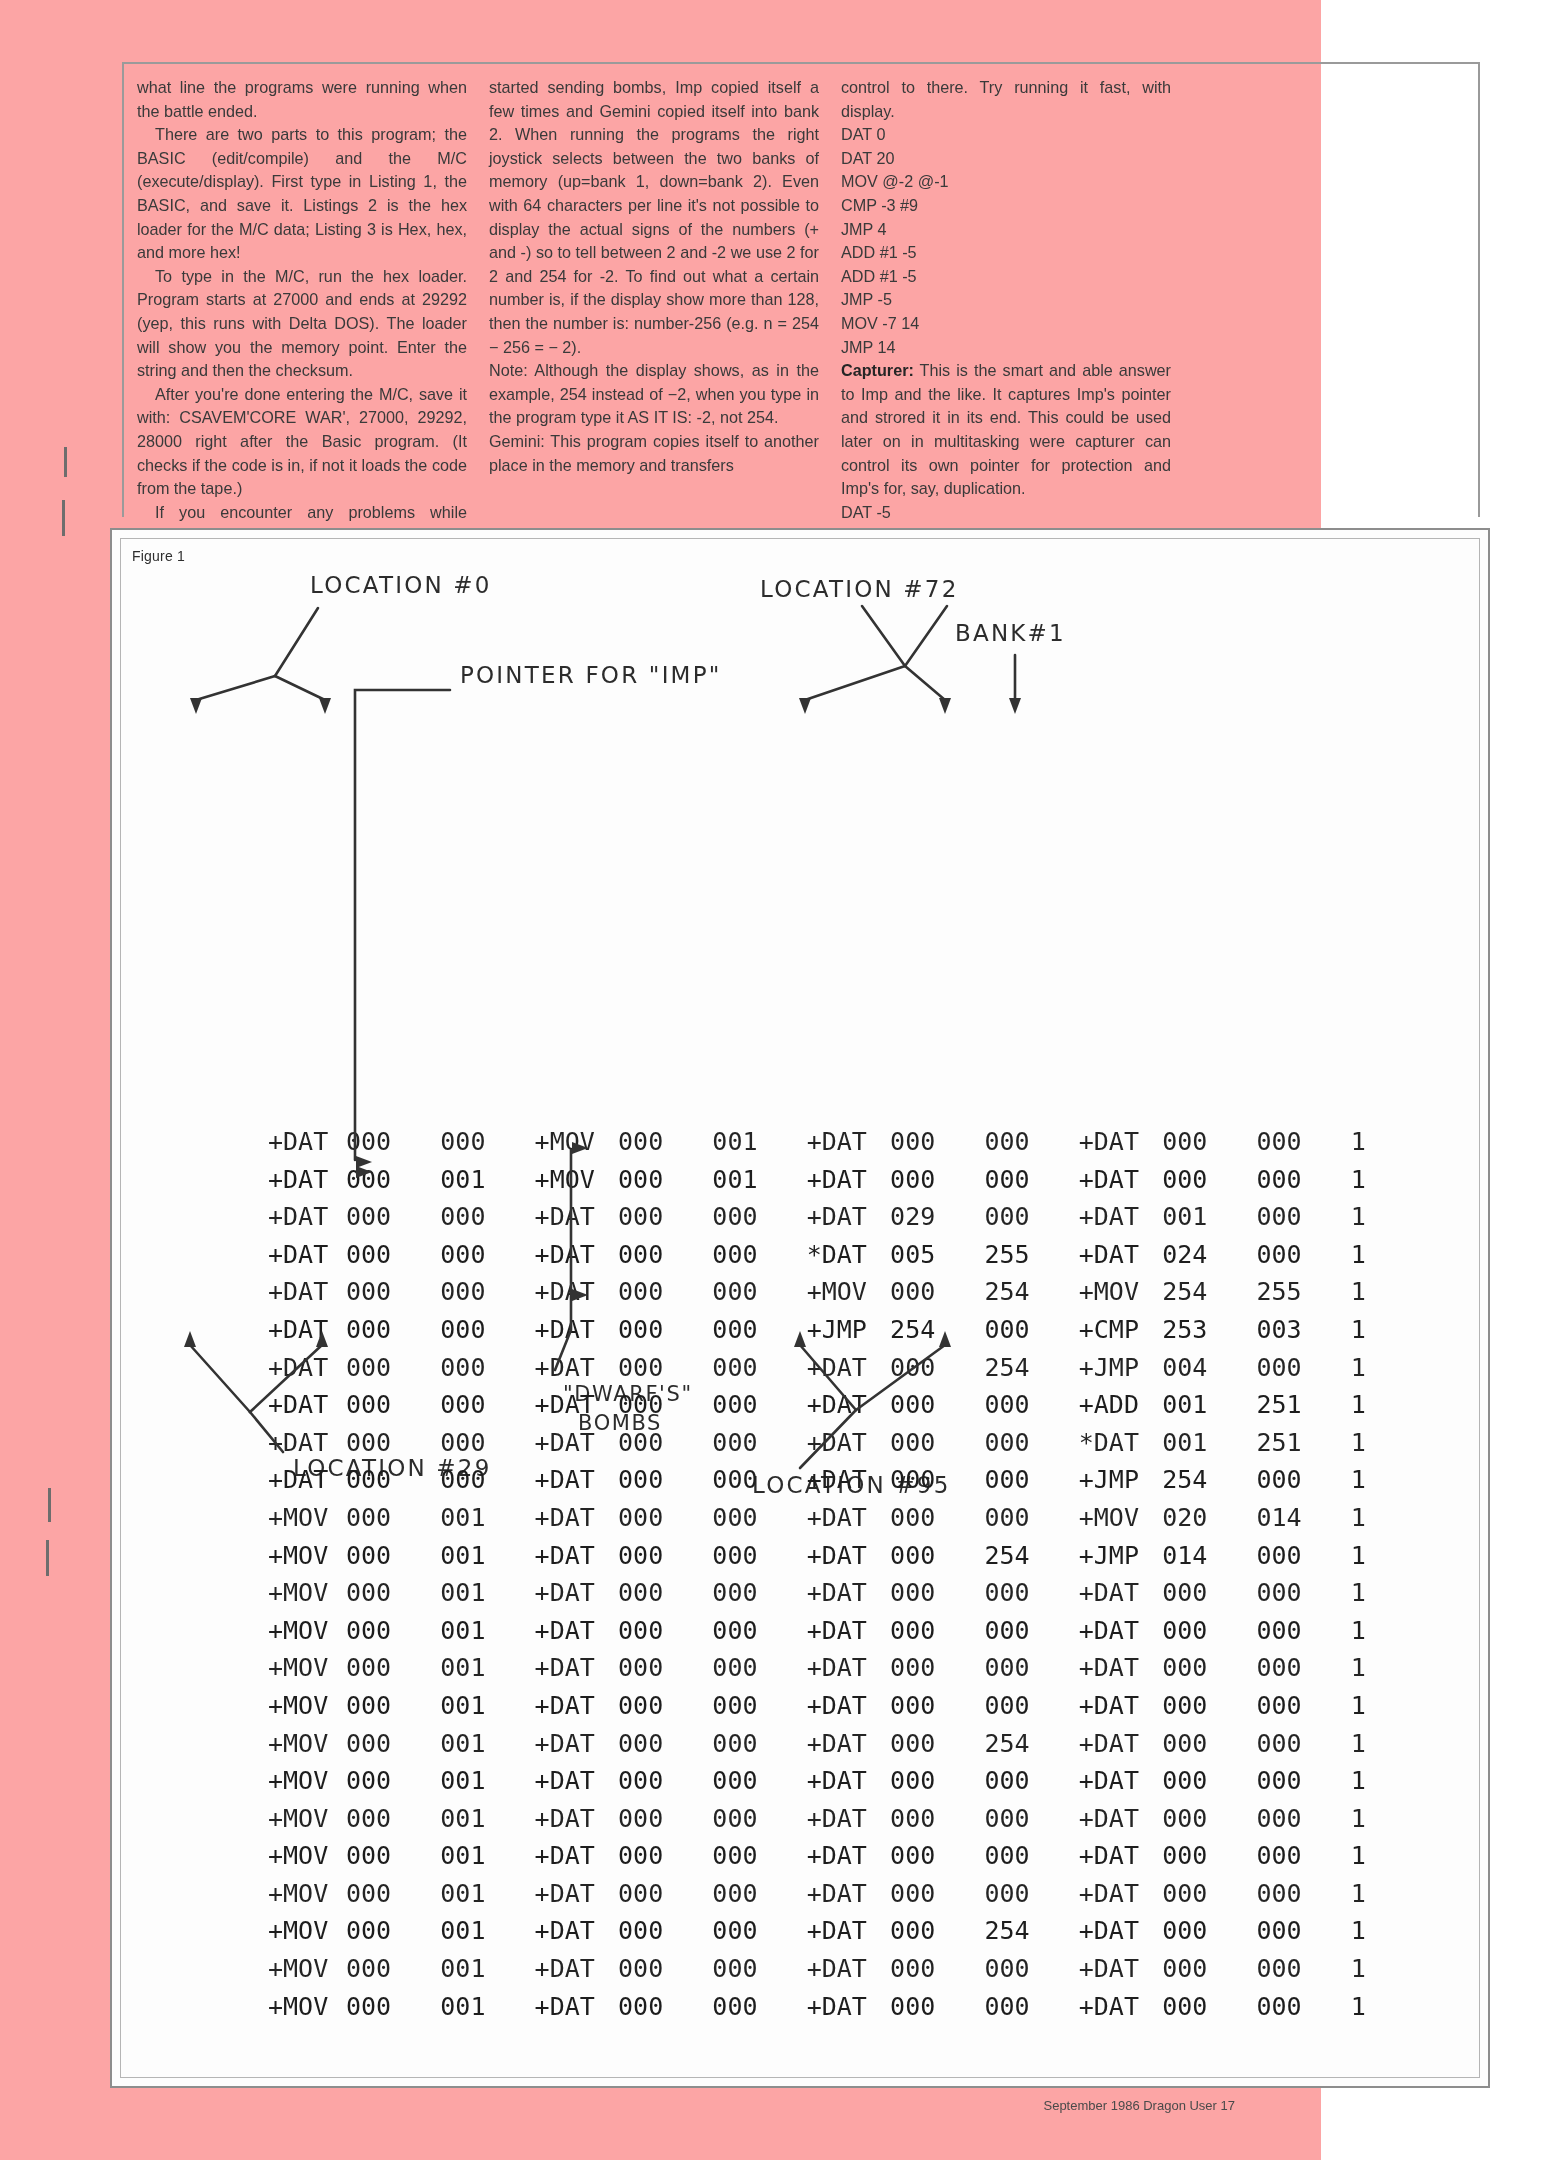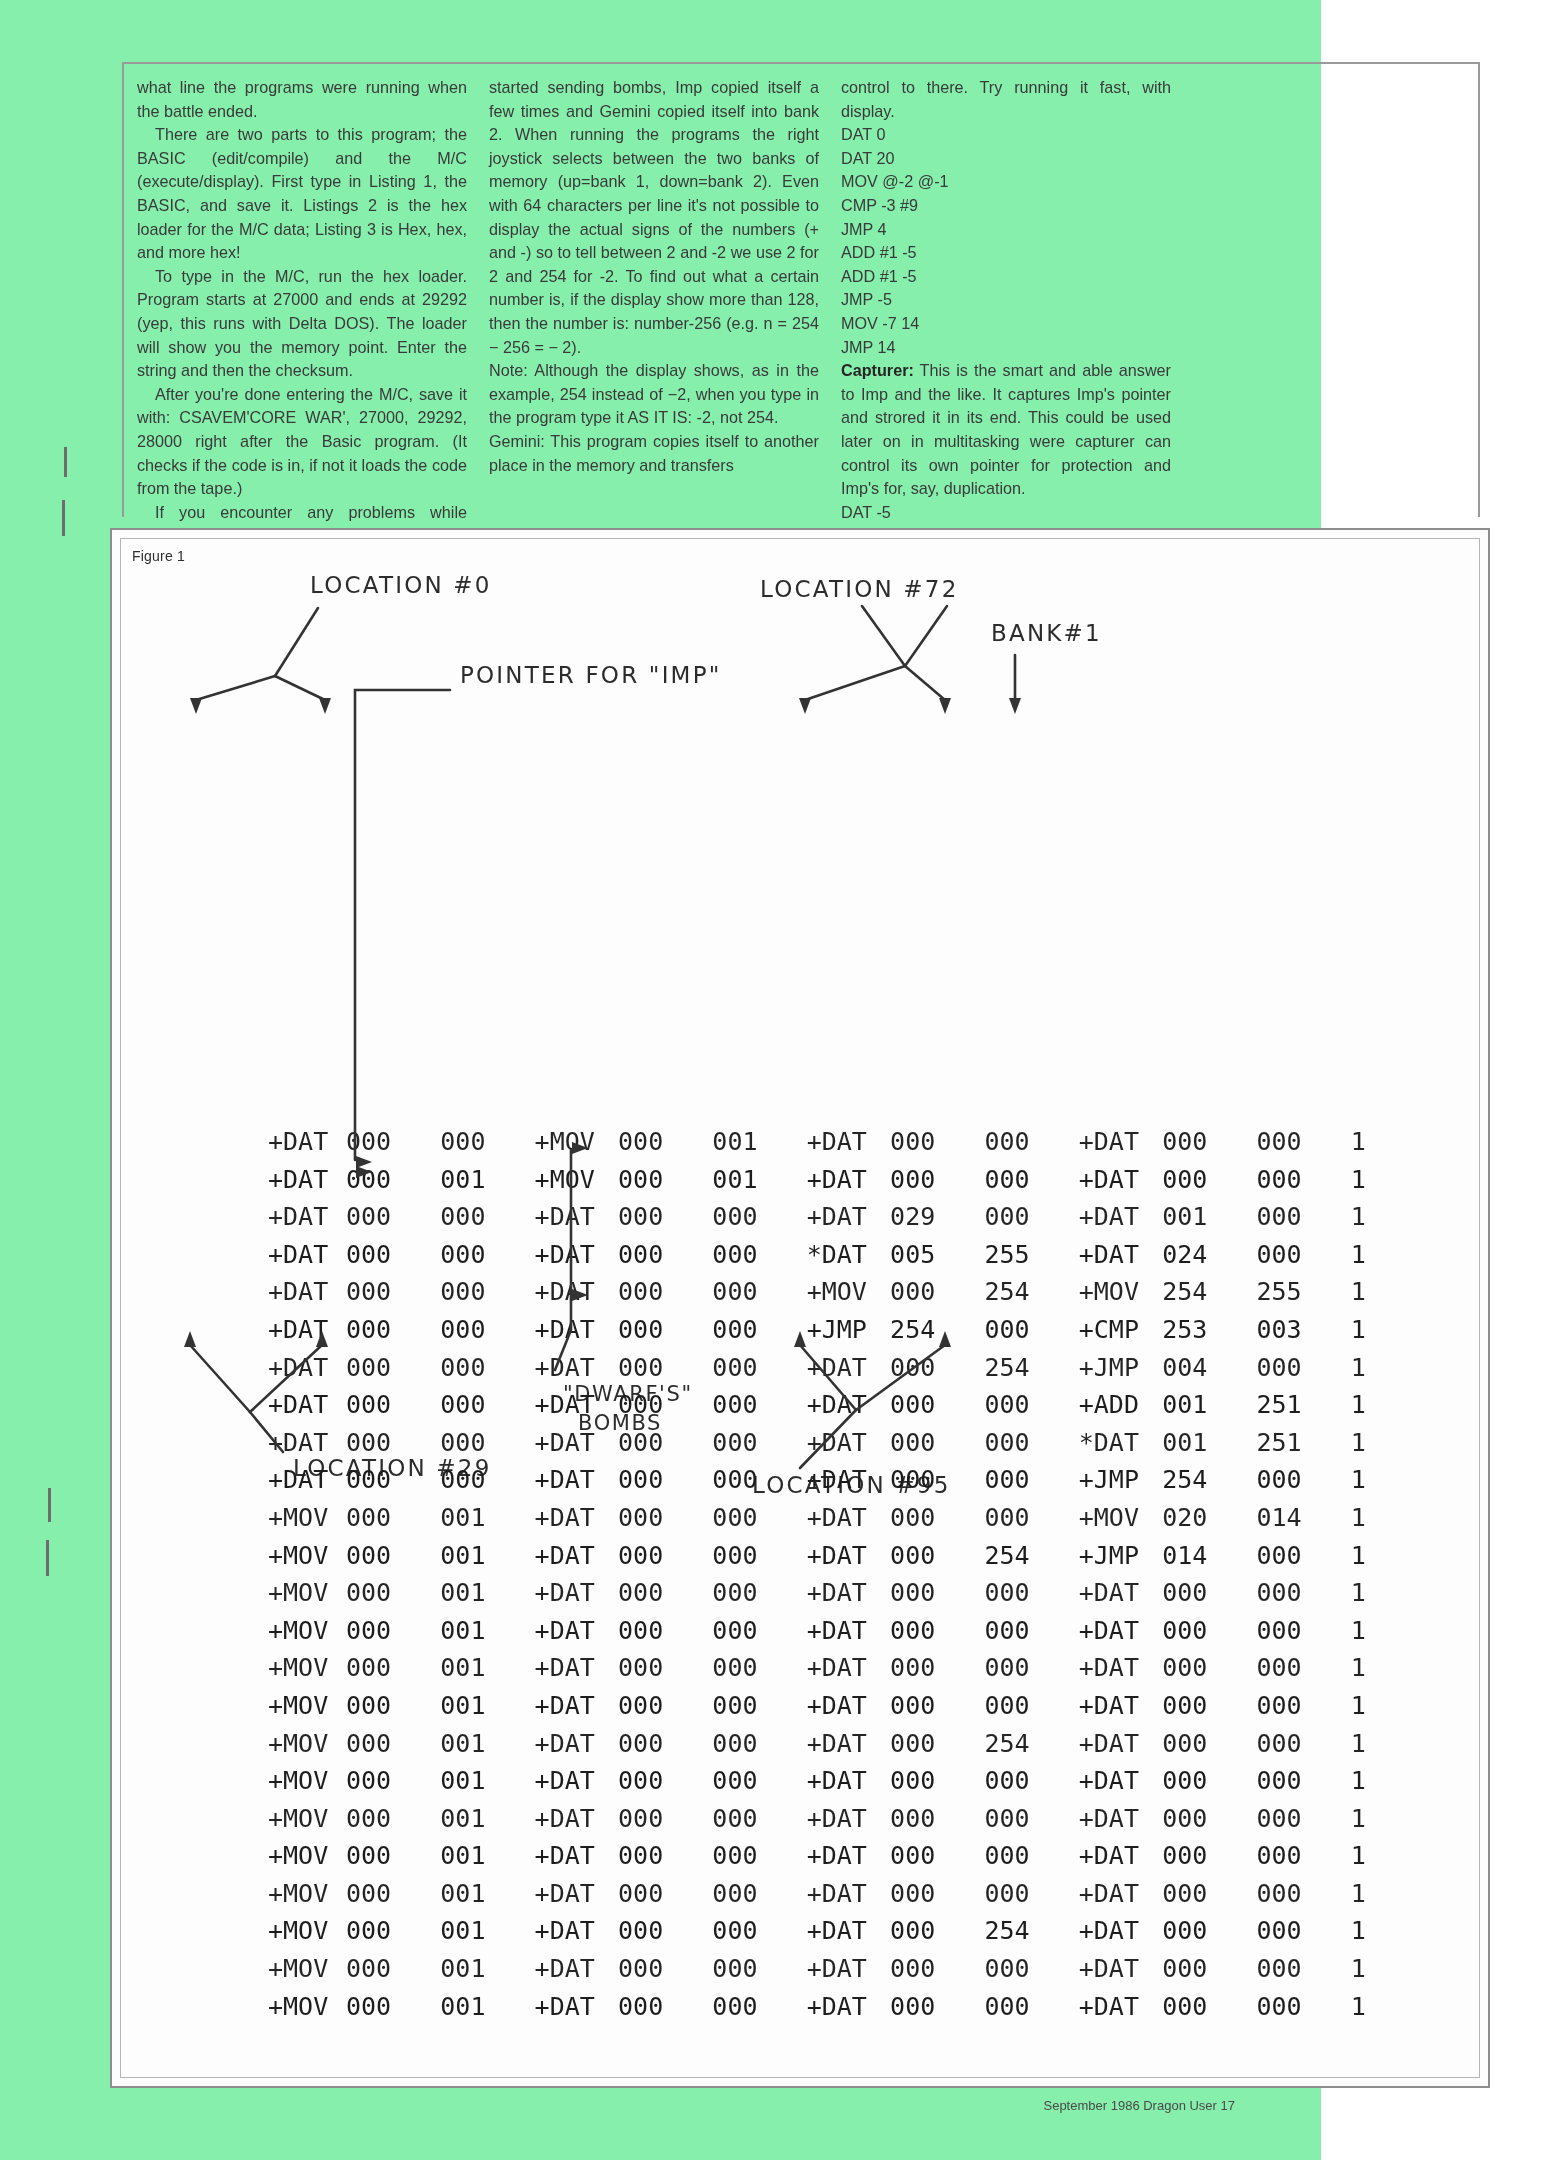--- a/index.html
+++ b/index.html
@@ -14,21 +14,21 @@
     font-family: "Liberation Sans", sans-serif;
     color: #2a2a2a;
     overflow: hidden;
   }
 
   
   #page {
     position: absolute;
     left: 0; top: 0;
     width: 1321px; height: 2160px;
-    background: #86efac;
+    background: #fca5a5;
   }
 
   
   .text-frame {
     position: absolute;
     left: 122px;
     top: 62px;
     width: 1358px;
     height: 455px;
     border-left: 2px solid #9a9a9a;
@@ -203,21 +203,21 @@
 
   </div>
 
   <div class="figure-box">
     <div class="figure-box-inner"></div>
   </div>
   <div class="figure-label">Figure 1</div>
 
   <div class="hand" style="left:310px;  top:572px;">LOCATION #0</div>
   <div class="hand" style="left:760px;  top:576px;">LOCATION #72</div>
-  <div class="hand" style="left:955px;  top:620px;margin-left:36px;">BANK#1</div>
+  <div class="hand" style="left:955px;  top:620px;">BANK#1</div>
   <div class="hand" style="left:460px;  top:662px;">POINTER FOR "IMP"</div>
   <div class="hand" style="left:293px;  top:1455px;">LOCATION #29</div>
   <div class="hand" style="left:752px;  top:1472px;">LOCATION #95</div>
   <div class="hand small" style="left:563px; top:1382px;">"DWARF'S"</div>
   <div class="hand small" style="left:578px; top:1411px;">BOMBS</div>
 
   <div class="dump" id="dump"><div class="row"><span class="cell w-op">+DAT</span><span class="cell w-num">000</span><span class="cell w-num">000</span><span class="cell w-op2">+MOV</span><span class="cell w-num">000</span><span class="cell w-num">001</span><span class="cell w-op2">+DAT</span><span class="cell w-num">000</span><span class="cell w-num">000</span><span class="cell w-op2">+DAT</span><span class="cell w-num">000</span><span class="cell w-num">000</span><span class="cell w-bank">1</span></div><div class="row"><span class="cell w-op">+DAT</span><span class="cell w-num">000</span><span class="cell w-num">001</span><span class="cell w-op2">+MOV</span><span class="cell w-num">000</span><span class="cell w-num">001</span><span class="cell w-op2">+DAT</span><span class="cell w-num">000</span><span class="cell w-num">000</span><span class="cell w-op2">+DAT</span><span class="cell w-num">000</span><span class="cell w-num">000</span><span class="cell w-bank">1</span></div><div class="row"><span class="cell w-op">+DAT</span><span class="cell w-num">000</span><span class="cell w-num">000</span><span class="cell w-op2">+DAT</span><span class="cell w-num">000</span><span class="cell w-num">000</span><span class="cell w-op2">+DAT</span><span class="cell w-num">029</span><span class="cell w-num">000</span><span class="cell w-op2">+DAT</span><span class="cell w-num">001</span><span class="cell w-num">000</span><span class="cell w-bank">1</span></div><div class="row"><span class="cell w-op">+DAT</span><span class="cell w-num">000</span><span class="cell w-num">000</span><span class="cell w-op2">+DAT</span><span class="cell w-num">000</span><span class="cell w-num">000</span><span class="cell w-op2">*DAT</span><span class="cell w-num">005</span><span class="cell w-num">255</span><span class="cell w-op2">+DAT</span><span class="cell w-num">024</span><span class="cell w-num">000</span><span class="cell w-bank">1</span></div><div class="row"><span class="cell w-op">+DAT</span><span class="cell w-num">000</span><span class="cell w-num">000</span><span class="cell w-op2">+DAT</span><span class="cell w-num">000</span><span class="cell w-num">000</span><span class="cell w-op2">+MOV</span><span class="cell w-num">000</span><span class="cell w-num">254</span><span class="cell w-op2">+MOV</span><span class="cell w-num">254</span><span class="cell w-num">255</span><span class="cell w-bank">1</span></div><div class="row"><span class="cell w-op">+DAT</span><span class="cell w-num">000</span><span class="cell w-num">000</span><span class="cell w-op2">+DAT</span><span class="cell w-num">000</span><span class="cell w-num">000</span><span class="cell w-op2">+JMP</span><span class="cell w-num">254</span><span class="cell w-num">000</span><span class="cell w-op2">+CMP</span><span class="cell w-num">253</span><span class="cell w-num">003</span><span class="cell w-bank">1</span></div><div class="row"><span class="cell w-op">+DAT</span><span class="cell w-num">000</span><span class="cell w-num">000</span><span class="cell w-op2">+DAT</span><span class="cell w-num">000</span><span class="cell w-num">000</span><span class="cell w-op2">+DAT</span><span class="cell w-num">000</span><span class="cell w-num">254</span><span class="cell w-op2">+JMP</span><span class="cell w-num">004</span><span class="cell w-num">000</span><span class="cell w-bank">1</span></div><div class="row"><span class="cell w-op">+DAT</span><span class="cell w-num">000</span><span class="cell w-num">000</span><span class="cell w-op2">+DAT</span><span class="cell w-num">000</span><span class="cell w-num">000</span><span class="cell w-op2">+DAT</span><span class="cell w-num">000</span><span class="cell w-num">000</span><span class="cell w-op2">+ADD</span><span class="cell w-num">001</span><span class="cell w-num">251</span><span class="cell w-bank">1</span></div><div class="row"><span class="cell w-op">+DAT</span><span class="cell w-num">000</span><span class="cell w-num">000</span><span class="cell w-op2">+DAT</span><span class="cell w-num">000</span><span class="cell w-num">000</span><span class="cell w-op2">+DAT</span><span class="cell w-num">000</span><span class="cell w-num">000</span><span class="cell w-op2">*DAT</span><span class="cell w-num">001</span><span class="cell w-num">251</span><span class="cell w-bank">1</span></div><div class="row"><span class="cell w-op">+DAT</span><span class="cell w-num">000</span><span class="cell w-num">000</span><span class="cell w-op2">+DAT</span><span class="cell w-num">000</span><span class="cell w-num">000</span><span class="cell w-op2">+DAT</span><span class="cell w-num">000</span><span class="cell w-num">000</span><span class="cell w-op2">+JMP</span><span class="cell w-num">254</span><span class="cell w-num">000</span><span class="cell w-bank">1</span></div><div class="row"><span class="cell w-op">+MOV</span><span class="cell w-num">000</span><span class="cell w-num">001</span><span class="cell w-op2">+DAT</span><span class="cell w-num">000</span><span class="cell w-num">000</span><span class="cell w-op2">+DAT</span><span class="cell w-num">000</span><span class="cell w-num">000</span><span class="cell w-op2">+MOV</span><span class="cell w-num">020</span><span class="cell w-num">014</span><span class="cell w-bank">1</span></div><div class="row"><span class="cell w-op">+MOV</span><span class="cell w-num">000</span><span class="cell w-num">001</span><span class="cell w-op2">+DAT</span><span class="cell w-num">000</span><span class="cell w-num">000</span><span class="cell w-op2">+DAT</span><span class="cell w-num">000</span><span class="cell w-num">254</span><span class="cell w-op2">+JMP</span><span class="cell w-num">014</span><span class="cell w-num">000</span><span class="cell w-bank">1</span></div><div class="row"><span class="cell w-op">+MOV</span><span class="cell w-num">000</span><span class="cell w-num">001</span><span class="cell w-op2">+DAT</span><span class="cell w-num">000</span><span class="cell w-num">000</span><span class="cell w-op2">+DAT</span><span class="cell w-num">000</span><span class="cell w-num">000</span><span class="cell w-op2">+DAT</span><span class="cell w-num">000</span><span class="cell w-num">000</span><span class="cell w-bank">1</span></div><div class="row"><span class="cell w-op">+MOV</span><span class="cell w-num">000</span><span class="cell w-num">001</span><span class="cell w-op2">+DAT</span><span class="cell w-num">000</span><span class="cell w-num">000</span><span class="cell w-op2">+DAT</span><span class="cell w-num">000</span><span class="cell w-num">000</span><span class="cell w-op2">+DAT</span><span class="cell w-num">000</span><span class="cell w-num">000</span><span class="cell w-bank">1</span></div><div class="row"><span class="cell w-op">+MOV</span><span class="cell w-num">000</span><span class="cell w-num">001</span><span class="cell w-op2">+DAT</span><span class="cell w-num">000</span><span class="cell w-num">000</span><span class="cell w-op2">+DAT</span><span class="cell w-num">000</span><span class="cell w-num">000</span><span class="cell w-op2">+DAT</span><span class="cell w-num">000</span><span class="cell w-num">000</span><span class="cell w-bank">1</span></div><div class="row"><span class="cell w-op">+MOV</span><span class="cell w-num">000</span><span class="cell w-num">001</span><span class="cell w-op2">+DAT</span><span class="cell w-num">000</span><span class="cell w-num">000</span><span class="cell w-op2">+DAT</span><span class="cell w-num">000</span><span class="cell w-num">000</span><span class="cell w-op2">+DAT</span><span class="cell w-num">000</span><span class="cell w-num">000</span><span class="cell w-bank">1</span></div><div class="row"><span class="cell w-op">+MOV</span><span class="cell w-num">000</span><span class="cell w-num">001</span><span class="cell w-op2">+DAT</span><span class="cell w-num">000</span><span class="cell w-num">000</span><span class="cell w-op2">+DAT</span><span class="cell w-num">000</span><span class="cell w-num">254</span><span class="cell w-op2">+DAT</span><span class="cell w-num">000</span><span class="cell w-num">000</span><span class="cell w-bank">1</span></div><div class="row"><span class="cell w-op">+MOV</span><span class="cell w-num">000</span><span class="cell w-num">001</span><span class="cell w-op2">+DAT</span><span class="cell w-num">000</span><span class="cell w-num">000</span><span class="cell w-op2">+DAT</span><span class="cell w-num">000</span><span class="cell w-num">000</span><span class="cell w-op2">+DAT</span><span class="cell w-num">000</span><span class="cell w-num">000</span><span class="cell w-bank">1</span></div><div class="row"><span class="cell w-op">+MOV</span><span class="cell w-num">000</span><span class="cell w-num">001</span><span class="cell w-op2">+DAT</span><span class="cell w-num">000</span><span class="cell w-num">000</span><span class="cell w-op2">+DAT</span><span class="cell w-num">000</span><span class="cell w-num">000</span><span class="cell w-op2">+DAT</span><span class="cell w-num">000</span><span class="cell w-num">000</span><span class="cell w-bank">1</span></div><div class="row"><span class="cell w-op">+MOV</span><span class="cell w-num">000</span><span class="cell w-num">001</span><span class="cell w-op2">+DAT</span><span class="cell w-num">000</span><span class="cell w-num">000</span><span class="cell w-op2">+DAT</span><span class="cell w-num">000</span><span class="cell w-num">000</span><span class="cell w-op2">+DAT</span><span class="cell w-num">000</span><span class="cell w-num">000</span><span class="cell w-bank">1</span></div><div class="row"><span class="cell w-op">+MOV</span><span class="cell w-num">000</span><span class="cell w-num">001</span><span class="cell w-op2">+DAT</span><span class="cell w-num">000</span><span class="cell w-num">000</span><span class="cell w-op2">+DAT</span><span class="cell w-num">000</span><span class="cell w-num">000</span><span class="cell w-op2">+DAT</span><span class="cell w-num">000</span><span class="cell w-num">000</span><span class="cell w-bank">1</span></div><div class="row"><span class="cell w-op">+MOV</span><span class="cell w-num">000</span><span class="cell w-num">001</span><span class="cell w-op2">+DAT</span><span class="cell w-num">000</span><span class="cell w-num">000</span><span class="cell w-op2">+DAT</span><span class="cell w-num">000</span><span class="cell w-num">254</span><span class="cell w-op2">+DAT</span><span class="cell w-num">000</span><span class="cell w-num">000</span><span class="cell w-bank">1</span></div><div class="row"><span class="cell w-op">+MOV</span><span class="cell w-num">000</span><span class="cell w-num">001</span><span class="cell w-op2">+DAT</span><span class="cell w-num">000</span><span class="cell w-num">000</span><span class="cell w-op2">+DAT</span><span class="cell w-num">000</span><span class="cell w-num">000</span><span class="cell w-op2">+DAT</span><span class="cell w-num">000</span><span class="cell w-num">000</span><span class="cell w-bank">1</span></div><div class="row"><span class="cell w-op">+MOV</span><span class="cell w-num">000</span><span class="cell w-num">001</span><span class="cell w-op2">+DAT</span><span class="cell w-num">000</span><span class="cell w-num">000</span><span class="cell w-op2">+DAT</span><span class="cell w-num">000</span><span class="cell w-num">000</span><span class="cell w-op2">+DAT</span><span class="cell w-num">000</span><span class="cell w-num">000</span><span class="cell w-bank">1</span></div></div>
 
   <svg id="overlay" viewBox="0 0 1567 2160">
     <g stroke="#333" stroke-width="2.6" fill="none" stroke-linecap="round">

